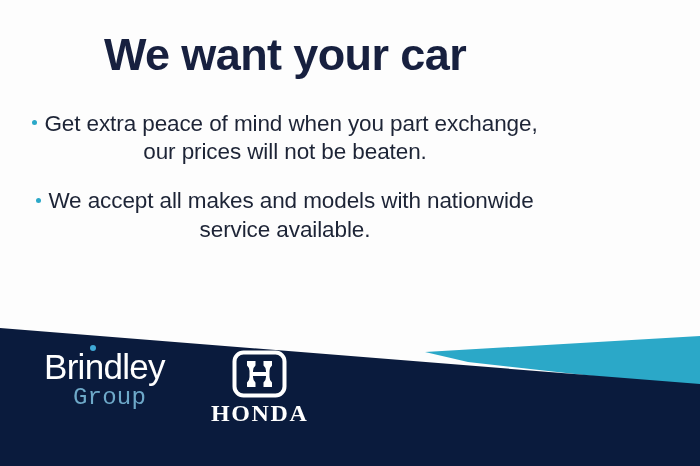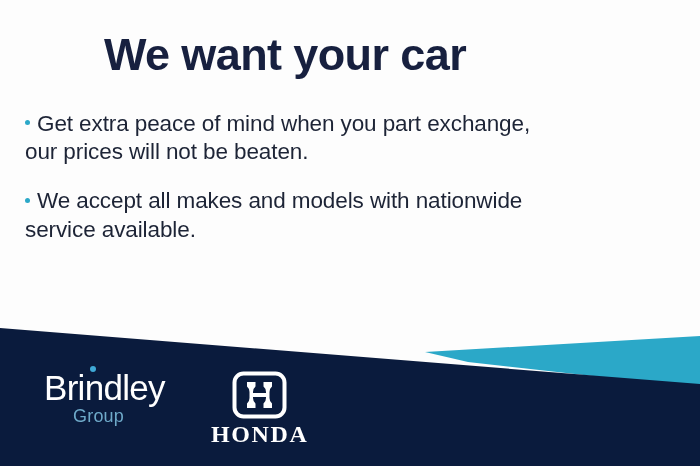--- a/index.html
+++ b/index.html
@@ -49,21 +49,21 @@
   }
   .bullet-item {
     position: relative;
     margin: 0 auto;
     width: 520px;
     color: #1d2436;
     font-family: "Liberation Sans", sans-serif;
     font-size: 22.5px;
     line-height: 1.28;
     letter-spacing: -0.1px;
-    text-align: left;
+    text-align: center;
   }
   .bullet-item.first { margin-top: 30px; }
   .bullet-item.second { margin-top: 20px; }
 
   .bullet-dot {
     display: inline-block;
     width: 5px;
     height: 5px;
     border-radius: 50%;
     background: #2ba8c8;
@@ -81,21 +81,21 @@
     top: 0;
     width: 700px;
     height: 466px;
     pointer-events: none;
   }
 
   
   .logos {
     position: absolute;
     left: 44px;
-    bottom: 20px;
+    bottom: 41px;
     display: flex;
     align-items: flex-start;
     margin-top: 12px;
   }
 
   .brindley-logo {
     position: relative;
     width: 132px;
   }
   .brindley-word {
@@ -114,22 +114,22 @@
     top: -4px;
     width: 6px;
     height: 6px;
     border-radius: 50%;
     background: #3fa9d6;
   }
   .brindley-group {
     display: block;
     margin-top: 2px;
     margin-left: 29px;
-    font-family: Liberation Sans, sans-serif;
-    font-size: 18px;
+    font-family: Liberation Mono, monospace;
+    font-size: 24px;
     color: #6ea9c9;
     letter-spacing: 0.2px;
     line-height: 1;
   }
 
   .honda-logo {
     margin-left: 35px;
     margin-top: 1px;
     text-align: center;
     width: 96px;

